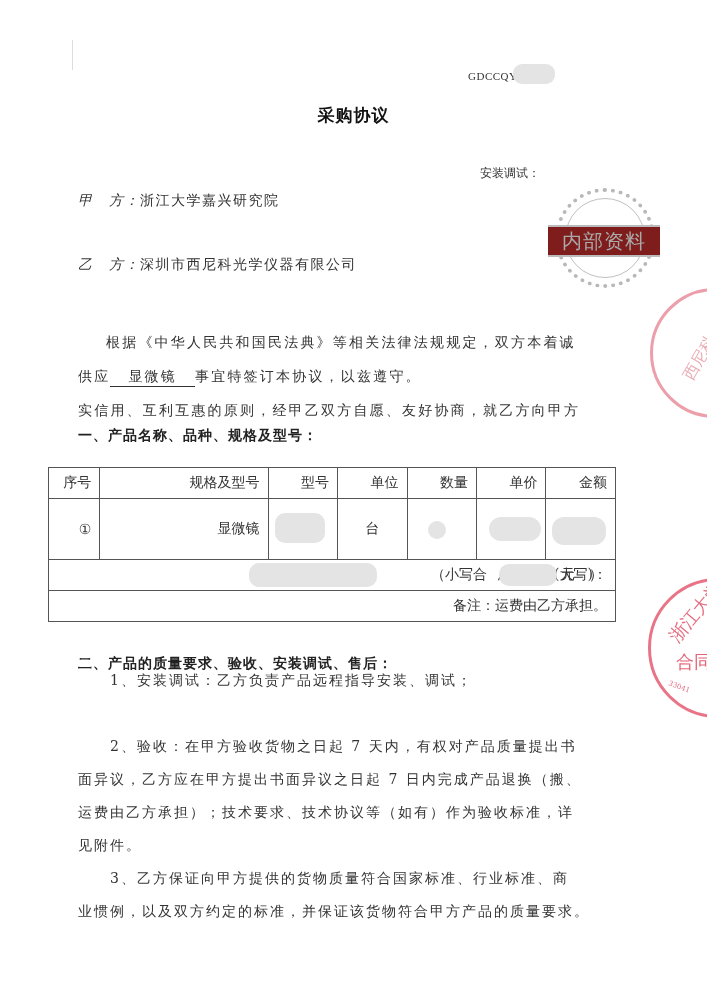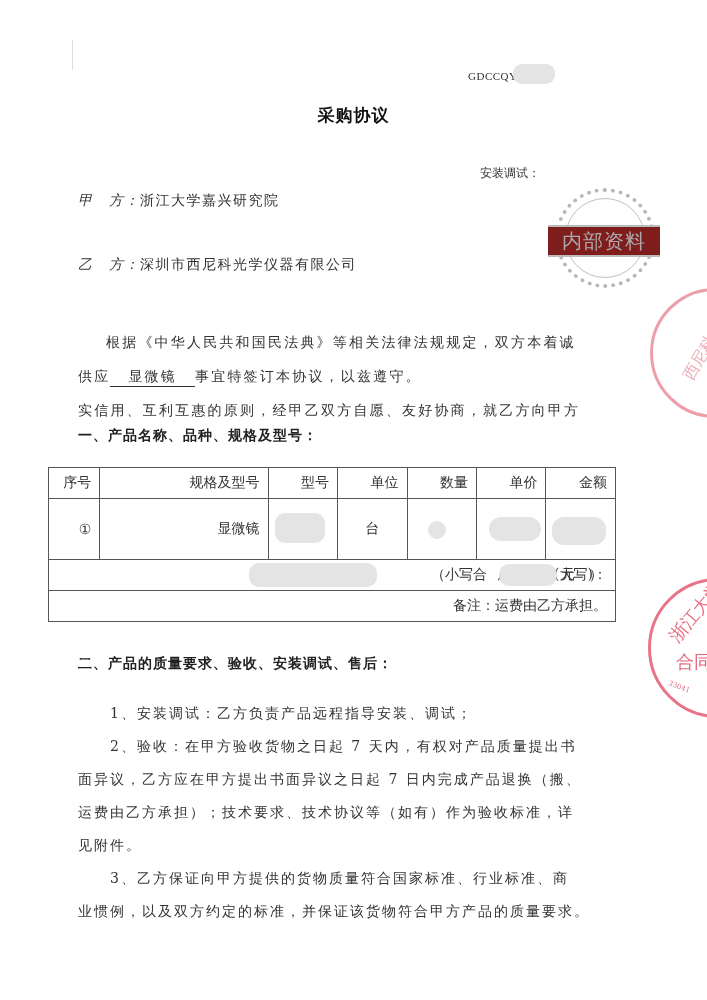--- a/index.html
+++ b/index.html
@@ -111,21 +111,21 @@
     </td>
   </tr>
   <tr class="note">
     <td colspan="7">备注：运费由乙方承担。</td>
   </tr>
 </tbody>
   </table>
 
 <div class="abs heading" style="top:655px;">二、产品的质量要求、验收、安装调试、售后：</div>
 
-<div class="abs clause" style="top:697px;">
+<div class="abs clause" style="top:664px;">
   <div style="text-indent:32px;">1、安装调试：乙方负责产品远程指导安装、调试；</div>
 </div>
 <div class="abs clause" style="top:730px;">
   <div style="text-indent:32px;">2、验收：在甲方验收货物之日起 7 天内，有权对产品质量提出书</div>
   <div>面异议，乙方应在甲方提出书面异议之日起 7 日内完成产品退换（搬、</div>
   <div>运费由乙方承担）；技术要求、技术协议等（如有）作为验收标准，详</div>
   <div>见附件。</div>
 </div>
 <div class="abs clause" style="top:862px;">
   <div style="text-indent:32px;">3、乙方保证向甲方提供的货物质量符合国家标准、行业标准、商</div>

